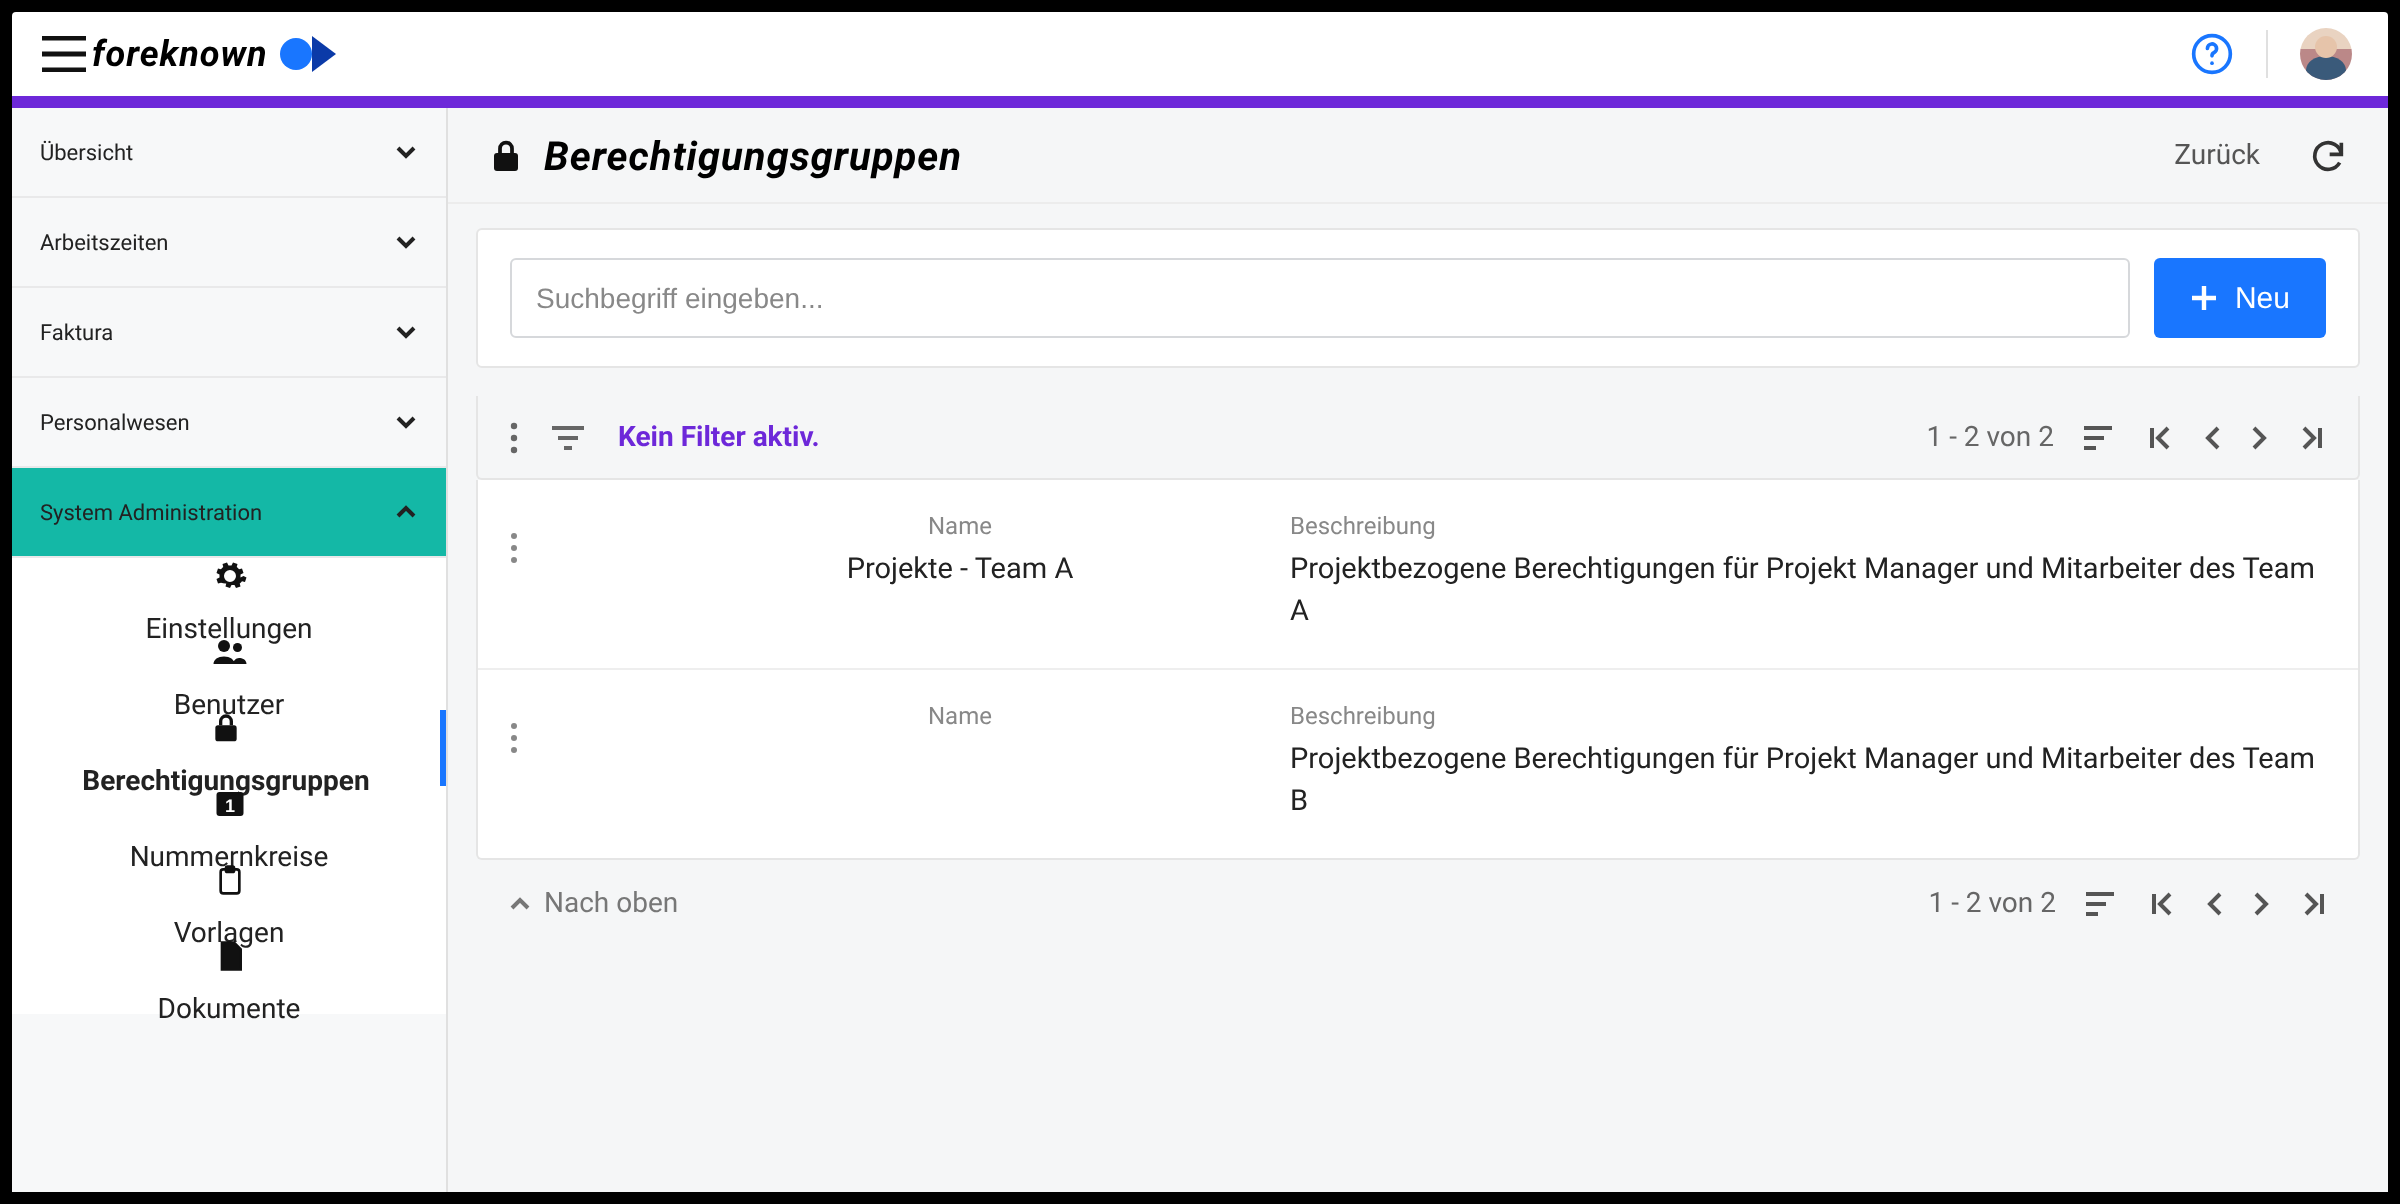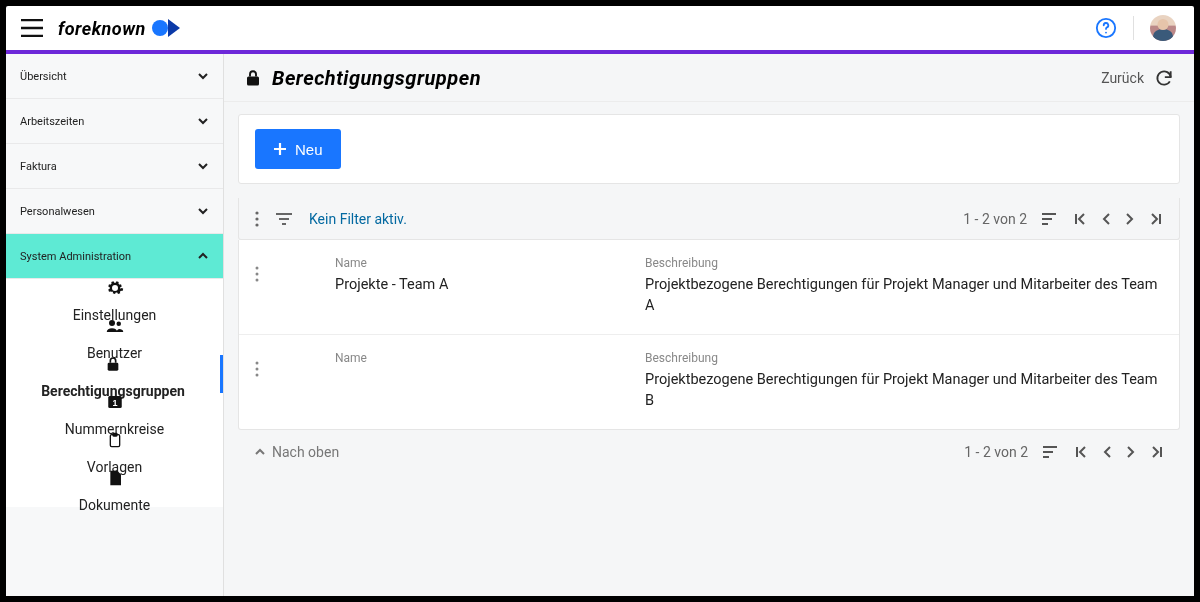--- a/index.html
+++ b/index.html
@@ -16,64 +16,63 @@
     background: #fff;
     width: 100%;
     height: 100%;
     display: flex;
     flex-direction: column;
     border-radius: 2px;
   }
   
   .topbar {
     height: 48px;
-    border-bottom: 4px solid #6d28d9;
+    border-bottom: 6px solid #6d28d9;
     display: flex;
     align-items: center;
     padding: 0 18px 0 12px;
-    gap: 12px;
   }
   .hamburger { width: 28px; height: 28px; display:flex; align-items:center; justify-content:center; cursor:pointer; }
   .logo { display:flex; align-items:center; gap:6px; font-weight:700; font-style:italic; font-size:18px; letter-spacing:0.5px; }
   .logo-mark { width:22px; height:22px; position:relative; }
   .spacer { flex:1; }
   .topbar-right { display:flex; align-items:center; gap:16px; }
   .divider-v { width:1px; height:24px; background:#e0e0e0; }
   .avatar { width:26px; height:26px; border-radius:50%; background: linear-gradient(#e9d3c1 40%, #b88 41%); overflow:hidden; position:relative; }
   .avatar::after { content:""; position:absolute; top:4px; left:50%; transform:translateX(-50%); width:11px; height:11px; background:#e6c4aa; border-radius:50%; }
   .avatar::before { content:""; position:absolute; bottom:-2px; left:50%; transform:translateX(-50%); width:20px; height:14px; background:#3a5a7a; border-radius:50% 50% 0 0; }
   .help-icon { color:#1976ff; cursor:pointer; }
 
   
   .body { flex:1; display:flex; min-height:0; }
   .sidebar { width:218px; border-right:1px solid #e0e0e0; background:#f7f8f9; overflow-y:auto; }
   .nav-group {
     height:45px; display:flex; align-items:center; justify-content:space-between;
     padding:0 14px; font-size:11px; color:#222; border-bottom:1px solid #e9e9ea;
     cursor:pointer;
   }
-  .nav-group.open { background:#5eead4; }
+  .nav-group.open { background:#14b8a6; }
   .chev { color:#222; }
   .nav-item {
     height:38px; display:flex; align-items:center; gap:10px;
     padding:0 14px; font-size:14px; color:#222; cursor:pointer;
     background:#fff;
     flex-direction:column;
   }
   .nav-item .icon { width:20px; display:flex; justify-content:center; }
   .nav-item.active { font-weight:700; border-right:3px solid #1976ff; }
 
   
   .main { flex:1; background:#f5f6f7; padding:0; overflow-y:auto; }
   .page-header {
     height:48px; display:flex; align-items:center; padding:0 20px;
     gap:10px; border-bottom:1px solid #ececec;
   }
   .page-title { font-size:20px; font-weight:700; font-style:italic; letter-spacing:0.5px; }
-  .header-actions { margin-left:auto; display:flex; align-items:center; gap:10px; color:#555; }
+  .header-actions { margin-left:auto; display:flex; align-items:center; gap:24px; color:#555; }
   .link-btn { cursor:pointer; font-size:14px; color:#555; }
   .refresh-icon { cursor:pointer; color:#444; }
 
   .panel {
     margin:12px 14px 14px 14px; background:#fff; border:1px solid #e5e5e5;
     border-radius:3px;
   }
   .search-row { display:flex; gap:12px; padding:14px 16px; align-items:center; }
   .search-input {
     flex:1; height:40px; border:1px solid #d6d8db; border-radius:3px;
@@ -85,36 +84,36 @@
     border:none; border-radius:3px; font-size:15px; font-weight:500;
     display:flex; align-items:center; gap:8px; cursor:pointer;text-align:center;
   }
 
   .toolbar {
     height:42px; background:#f5f6f7; margin:0 14px; border:1px solid #e5e5e5;
     border-top:none; border-radius:0 0 3px 3px;
     display:flex; align-items:center; padding:0 16px; gap:16px;
     color:#666; font-size:14px;
   }
-  .toolbar .filter-text { color:#0369a1; }
+  .toolbar .filter-text { color:#6d28d9;font-weight:bold; }
   .toolbar .right { margin-left:auto; display:flex; align-items:center; gap:14px; }
   .tb-icon { cursor:pointer; color:#555; display:flex; align-items:center; }
 
   .list {
     margin:0 14px; background:#fff; border:1px solid #e5e5e5; border-top:none;
     border-radius:0 0 3px 3px;
   }
   .row {
     display:flex; padding:16px 16px 18px 16px; gap:20px; align-items:flex-start;
     border-bottom:1px solid #eee;
   }
   .row:last-child { border-bottom:none; }
   .row-menu { color:#888; cursor:pointer; padding-top:10px; width:20px; }
   .col { display:flex; flex-direction:column; gap:4px; }
-  .col-name { flex:0 0 330px; padding-left:40px; }
+  .col-name { flex:0 0 330px; padding-left:40px;text-align:center; }
   .col-desc { flex:1;justify-content:space-between; }
   .field-label { font-size:12px; color:#888; }
   .field-value { font-size:14.5px; color:#222; line-height:1.45; }
 
   .footer-bar {
     height:44px; margin:0 14px; display:flex; align-items:center;
     padding:0 16px; gap:12px; color:#666; font-size:14px;
   }
   .footer-bar .right { margin-left:auto; display:flex; align-items:center; gap:14px; }
   .to-top { cursor:pointer; display:flex; align-items:center; gap:6px; color:#777;justify-content:flex-end; }
@@ -269,20 +268,21 @@
             <svg width="20" height="20" viewBox="0 0 24 24" fill="none" stroke="#333" stroke-width="2.2">
                 <path d="M20 11A8 8 0 1 0 19 16"></path>
                 <path d="M20 4v7h-7"></path>
               </svg>
           </span>
         </div>
       </div>
 
       <div class="panel">
         <div class="search-row">
+          <input class="search-input" placeholder="Suchbegriff eingeben..." style="">
           <button class="btn-primary">
             <span>
               <svg width="14" height="14" viewBox="0 0 14 14">
                   <path d="M7 1v12M1 7h12" stroke="#fff" stroke-width="2.2"></path>
                 </svg>
             </span>
             <span>Neu</span>
           </button>
         </div>
       </div>

